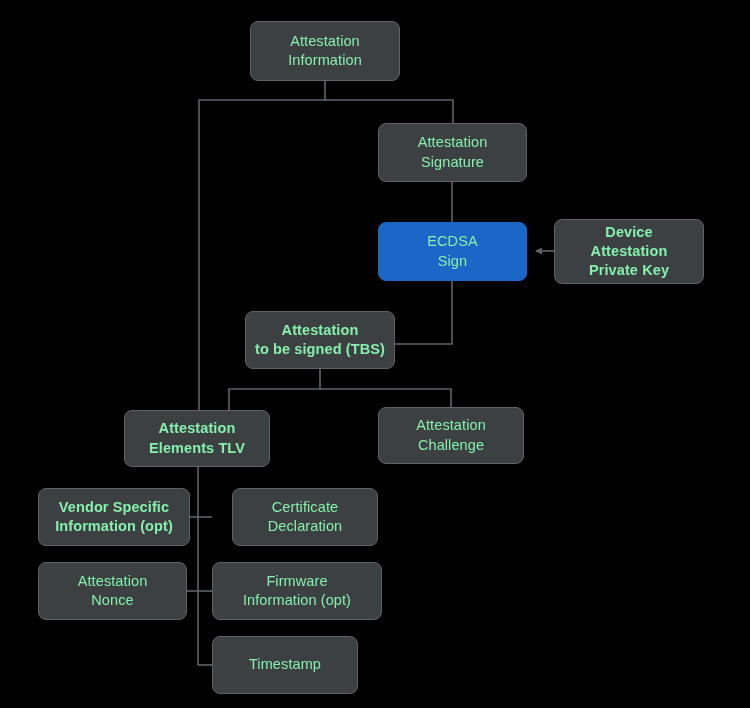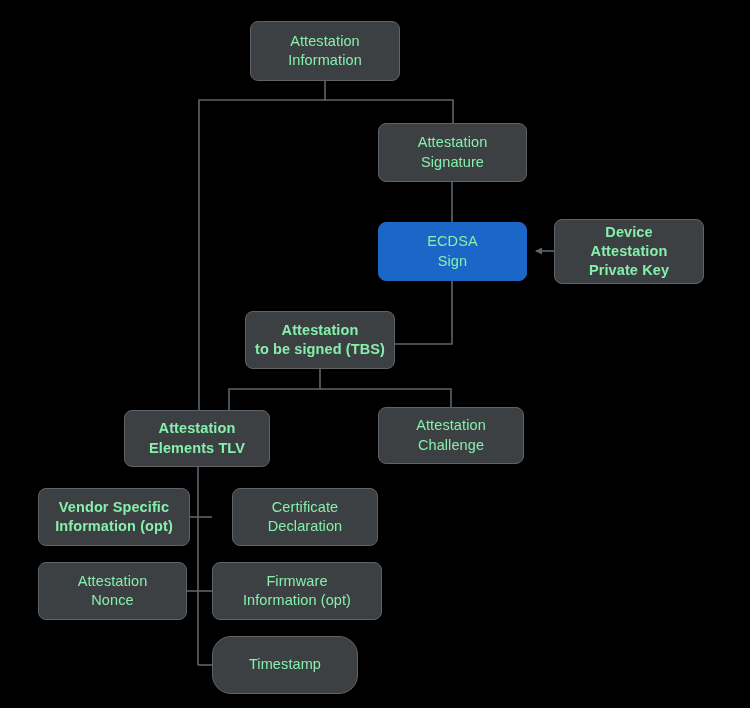--- a/index.html
+++ b/index.html
@@ -93,15 +93,15 @@
       <div class="node" style="left: 378px; top: 407px; width: 146px; height: 57px;"><span>Attestation
 Challenge</span></div>
       <div class="node bold" style="left: 38px; top: 488px; width: 152px; height: 58px;"><span>Vendor Specific
 Information (opt)</span></div>
       <div class="node" style="left: 212px; top: 488px; width: 146px; height: 58px; margin-left: 20px;"><span>Certificate
 Declaration</span></div>
       <div class="node" style="left: 38px; top: 562px; width: 149px; height: 58px;"><span>Attestation
 Nonce</span></div>
       <div class="node" style="left: 212px; top: 562px; width: 170px; height: 58px;"><span>Firmware
 Information (opt)</span></div>
-      <div class="node" style="left: 212px; top: 636px; width: 146px; height: 58px; border-radius: 19px;"><span>Timestamp</span></div>
+      <div class="node" style="left: 212px; top: 636px; width: 146px; height: 58px;"><span>Timestamp</span></div>
     </div>
 </div>
 
 </body></html>

